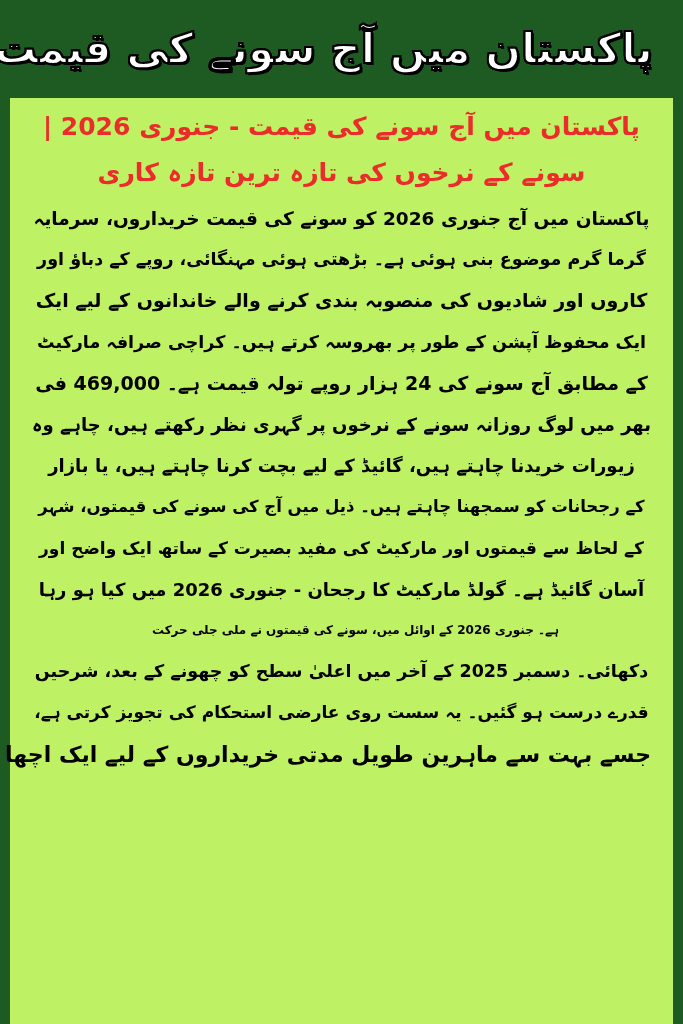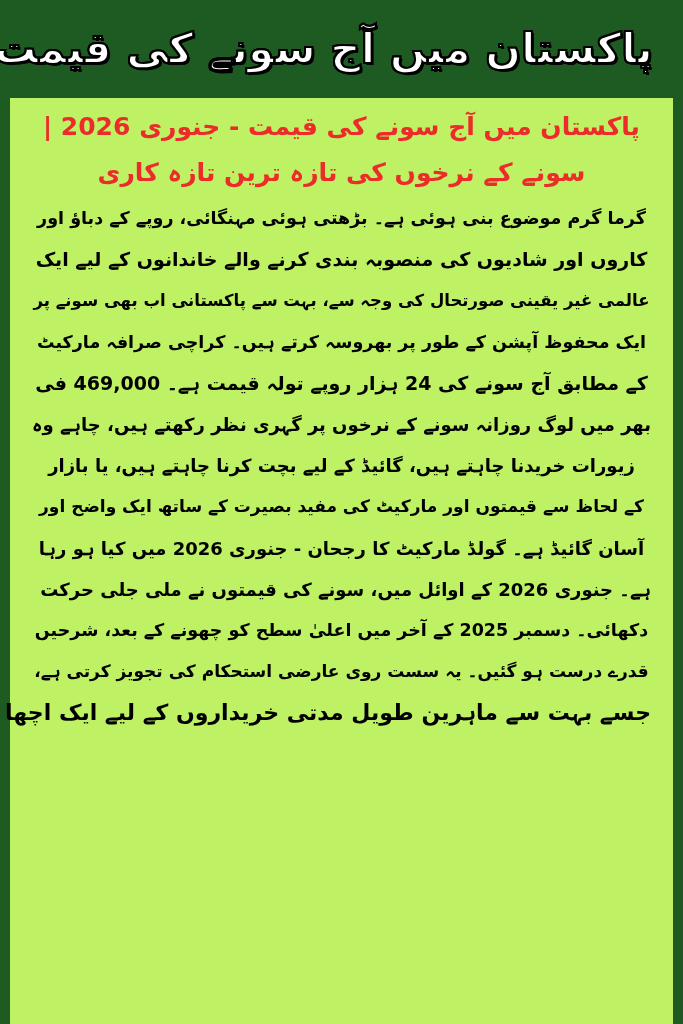--- a/index.html
+++ b/index.html
@@ -74,27 +74,28 @@
 </head>
 <body>
 
 <div class="header">
   <div class="header-title" style="font-size: 42px;">پاکستان میں آج سونے کی قیمت</div>
 </div>
 
 <div class="panel">
   <h2 class="subheading">پاکستان میں آج سونے کی قیمت - جنوری 2026 | سونے کے نرخوں کی تازہ ترین تازہ کاری</h2>
   <p class="body-text">
+    <span class="body-line" style="font-size: 18.5px;">پاکستان میں آج جنوری 2026 کو سونے کی قیمت خریداروں، سرمایہ</span>
     <span class="body-line" style="font-size: 17.5px;">گرما گرم موضوع بنی ہوئی ہے۔ بڑھتی ہوئی مہنگائی، روپے کے دباؤ اور</span>
     <span class="body-line" style="font-size: 19px;">کاروں اور شادیوں کی منصوبہ بندی کرنے والے خاندانوں کے لیے ایک</span>
-    <span class="body-line" style="font-size: 16.5px;">عالمی غیر یقینی صورتحال کی وجہ سے، بہت سے پاکستانی اب بھی سونے پر</span>
     <span class="body-line" style="font-size: 17.5px;">ایک محفوظ آپشن کے طور پر بھروسہ کرتے ہیں۔ کراچی صرافہ مارکیٹ</span>
     <span class="body-line" style="font-size: 19px;">کے مطابق آج سونے کی 24 ہزار روپے تولہ قیمت ہے۔ 469,000 فی</span>
     <span class="body-line" style="font-size: 18px;">بھر میں لوگ روزانہ سونے کے نرخوں پر گہری نظر رکھتے ہیں، چاہے وہ</span>
     <span class="body-line" style="font-size: 18px;">زیورات خریدنا چاہتے ہیں، گائیڈ کے لیے بچت کرنا چاہتے ہیں، یا بازار</span>
+    <span class="body-line" style="font-size: 16.5px;">کے رجحانات کو سمجھنا چاہتے ہیں۔ ذیل میں آج کی سونے کی قیمتوں، شہر</span>
     <span class="body-line" style="font-size: 17px;">کے لحاظ سے قیمتوں اور مارکیٹ کی مفید بصیرت کے ساتھ ایک واضح اور</span>
     <span class="body-line" style="font-size: 18px;">آسان گائیڈ ہے۔ گولڈ مارکیٹ کا رجحان - جنوری 2026 میں کیا ہو رہا</span>
-    <span class="body-line" style="font-size: 18px; margin-left: 28px;">ہے۔ جنوری 2026 کے اوائل میں، سونے کی قیمتوں نے ملی جلی حرکت</span>
+    <span class="body-line" style="font-size: 12px; margin-left: 28px;">ہے۔ جنوری 2026 کے اوائل میں، سونے کی قیمتوں نے ملی جلی حرکت</span>
     <span class="body-line" style="font-size: 17.5px;">دکھائی۔ دسمبر 2025 کے آخر میں اعلیٰ سطح کو چھونے کے بعد، شرحیں</span>
     <span class="body-line" style="font-size: 17px;">قدرے درست ہو گئیں۔ یہ سست روی عارضی استحکام کی تجویز کرتی ہے،</span>
     <span class="body-line" style="font-size: 22px;">جسے بہت سے ماہرین طویل مدتی خریداروں کے لیے ایک اچھا موقع کے</span>
   </p>
 </div>
 
 </body></html>

